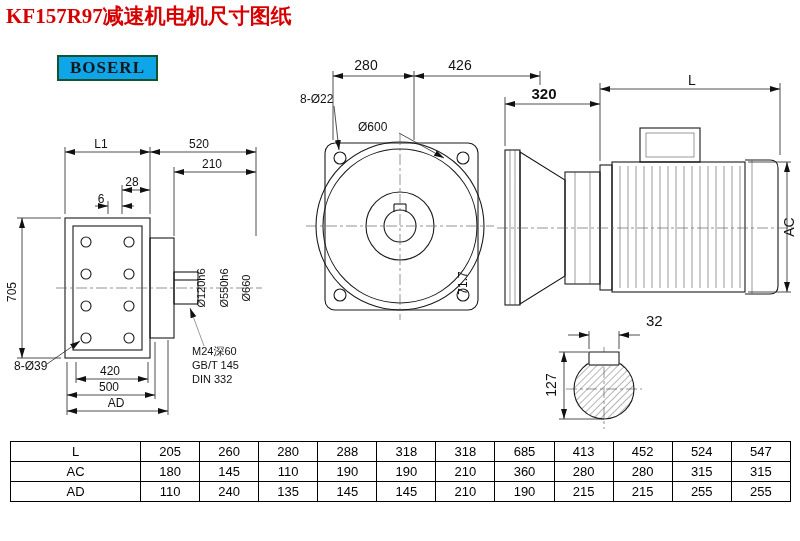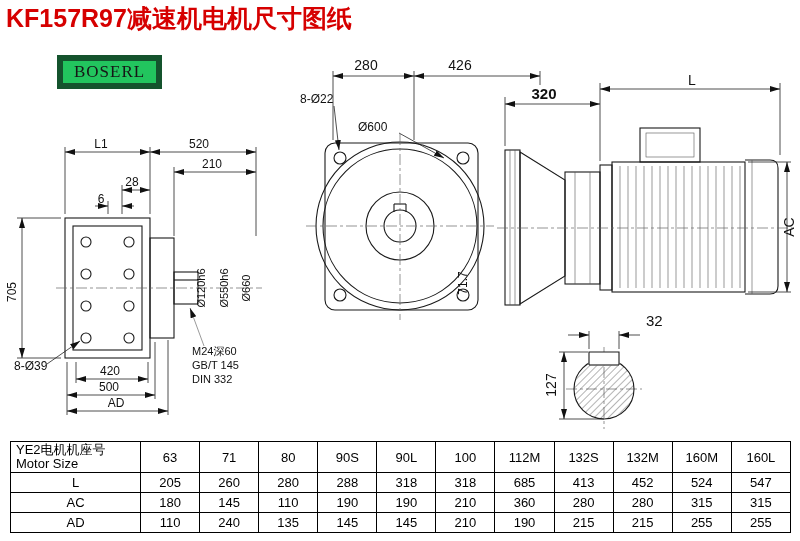--- a/index.html
+++ b/index.html
@@ -1,22 +1,22 @@
 <!DOCTYPE html>
 <html><head>
 <meta charset="utf-8">
 <style>
   html,body{margin:0;padding:0}
   body{width:800px;height:541px;background:#ffffff;position:relative;overflow:hidden;
        font-family:"Liberation Sans",sans-serif;color:#111}
-  .title{position:absolute;left:6px;top:2px;margin:0;font-size:25px;font-weight:bold;
-         color:#d60000;font-family:Liberation Sans, sans-serif;white-space:nowrap}
-  .logo{position:absolute;left:57px;top:55px;border:6px solid #14532d;padding:1px 11px;
-        font-family:"Liberation Serif",serif;font-size:17px;font-weight:normal;color:#161616;
-        letter-spacing:1px;background:#22c55e}
+  .title{position:absolute;left:6px;top:2px;margin:0;font-size:21px;font-weight:bold;
+         color:#d60000;font-family:Liberation Serif, serif;white-space:nowrap}
+  .logo{position:absolute;left:57px;top:55px;border:2px solid #14532d;padding:1px 11px;
+        font-family:"Liberation Serif",serif;font-size:17px;font-weight:bold;color:#161616;
+        letter-spacing:1px;background:#0ea5e9}
   svg.sheet{position:absolute;left:0;top:0}
   
   .ln{stroke:#1a1a1a;stroke-width:1.1;fill:none}
   .tn{stroke:#555;stroke-width:.6;fill:none}
   .cl{stroke:#666;stroke-width:.7;fill:none;stroke-dasharray:11 3 3 3}
   .dm{stroke:#222;stroke-width:.8;fill:none}
   text.dt{font:12px "Liberation Sans",sans-serif;fill:#111}
   text.dts{font:11px "Liberation Sans",sans-serif;fill:#111}
   text.dtm{font:14px "Liberation Sans",sans-serif;fill:#111}
   text.dtb{font:bold 15px "Liberation Sans",sans-serif;fill:#111}
@@ -226,37 +226,20 @@
       <col>
       <col>
       <col>
       <col>
       <col>
       <col>
       <col>
       <col>
   </colgroup>
   <tbody>
-      <tr class="hdr">
-    <th class="first">
-      <div>YE2电机机座号</div>
-      <div>Motor Size</div>
-    </th>
-    <th>63</th>
-    <th>71</th>
-    <th>80</th>
-    <th>90S</th>
-    <th>90L</th>
-    <th>100</th>
-    <th>112M</th>
-    <th>132S</th>
-    <th>132M</th>
-    <th>160M</th>
-    <th>160L</th>
-  </tr>
   <tr>
     <td>L</td>
     <td>205</td>
     <td>260</td>
     <td>280</td>
     <td>288</td>
     <td>318</td>
     <td>318</td>
     <td>685</td>
     <td>413</td>

